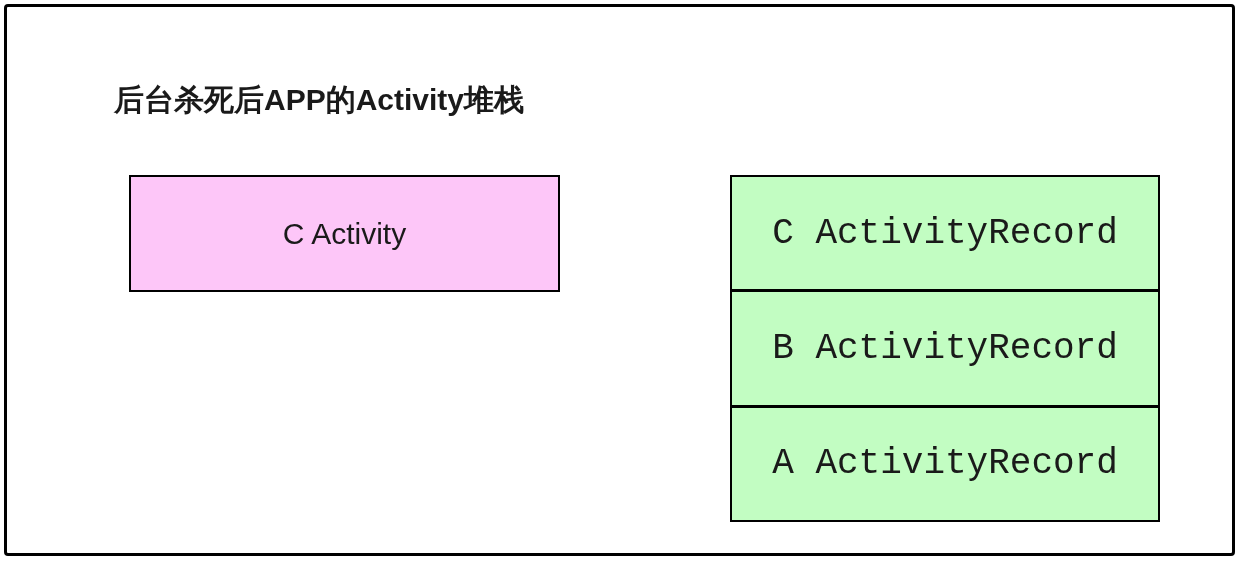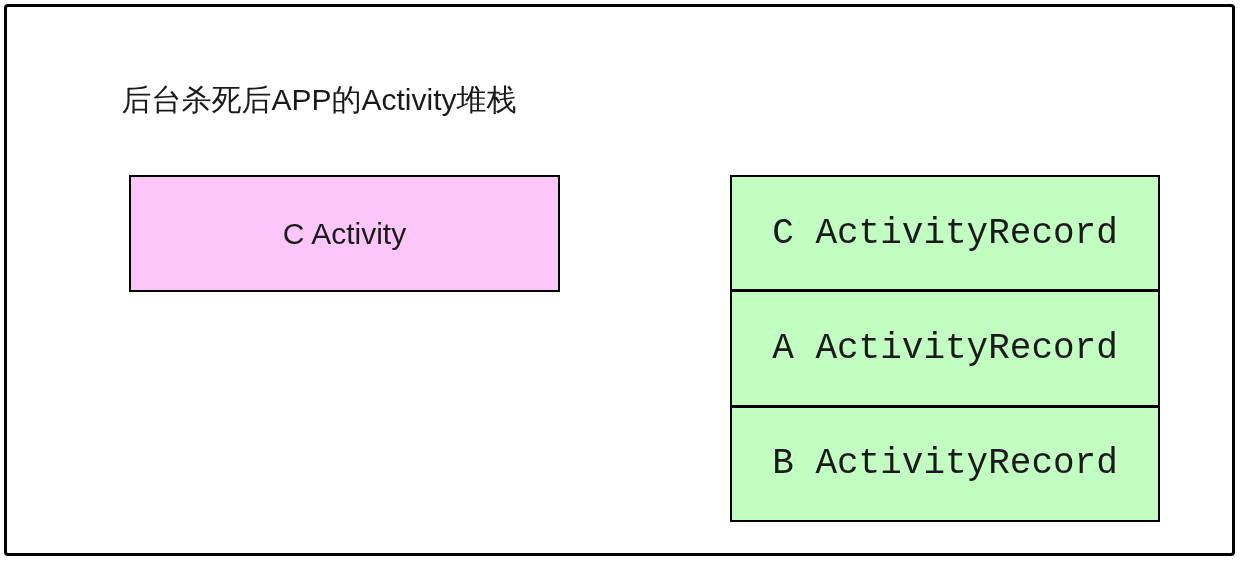--- a/index.html
+++ b/index.html
@@ -27,21 +27,21 @@
     border-radius: 4px;
     background: #ffffff;
   }
   .col-title {
     position: absolute;
     top: 74px;
     height: 38px;
     line-height: 38px;
     text-align: center;
     font-size: 30px;
-    font-weight: 400;
+    font-weight: 700;
     color: #1a1a1a;
     white-space: nowrap;
   }
   .title-left  { left: 62px;  width: 500px; }
   .title-right { left: 703px; width: 470px; }
   .activity-box {
     position: absolute;
     left: 122px;
     top: 168px;
     width: 431px;
@@ -87,21 +87,21 @@
 
     <div class="activity-box" style="background-color: rgb(253, 198, 248);">
       <span>C Activity</span>
     </div>
 
     <div class="record-stack">
       <div class="record-cell" style="background-color: rgb(194, 253, 194);">
         <span>C ActivityRecord</span>
       </div>
       <div class="record-cell" style="background-color: rgb(194, 253, 194);">
-        <span>A ActivityRecord</span>
+        <span>B ActivityRecord</span>
       </div>
       <div class="record-cell" style="background-color: rgb(194, 253, 194);">
-        <span>B ActivityRecord</span>
+        <span>A ActivityRecord</span>
       </div>
     </div>
 
   </div>
 </div>
 
 </body></html>

